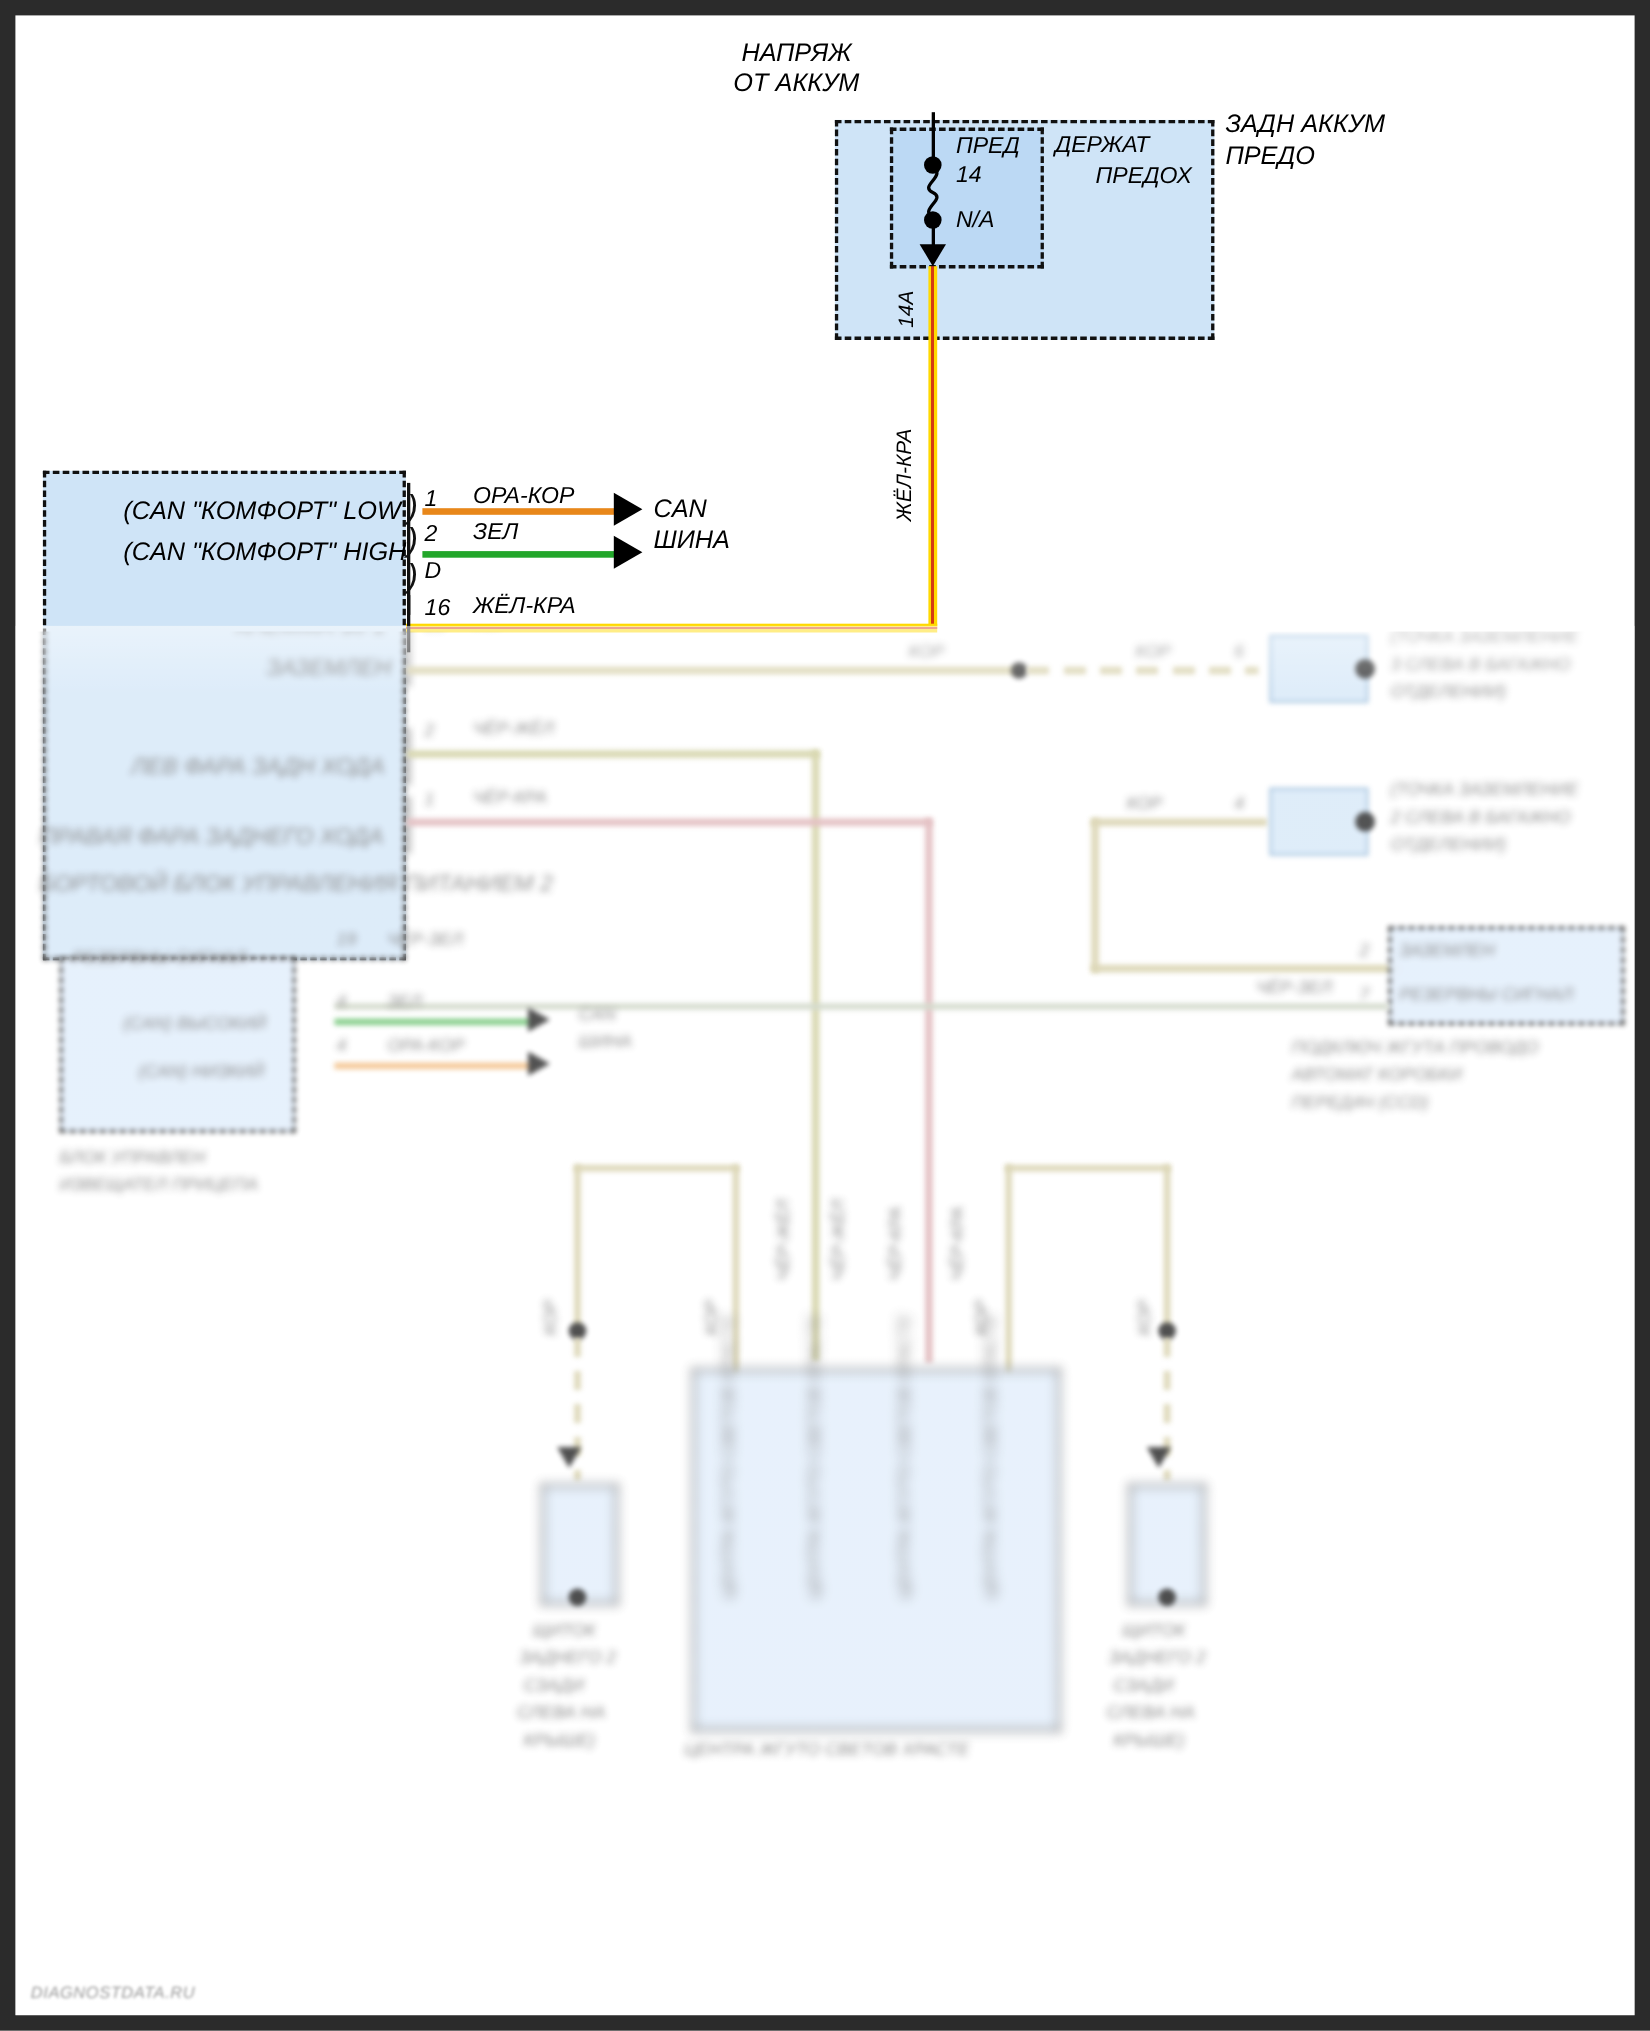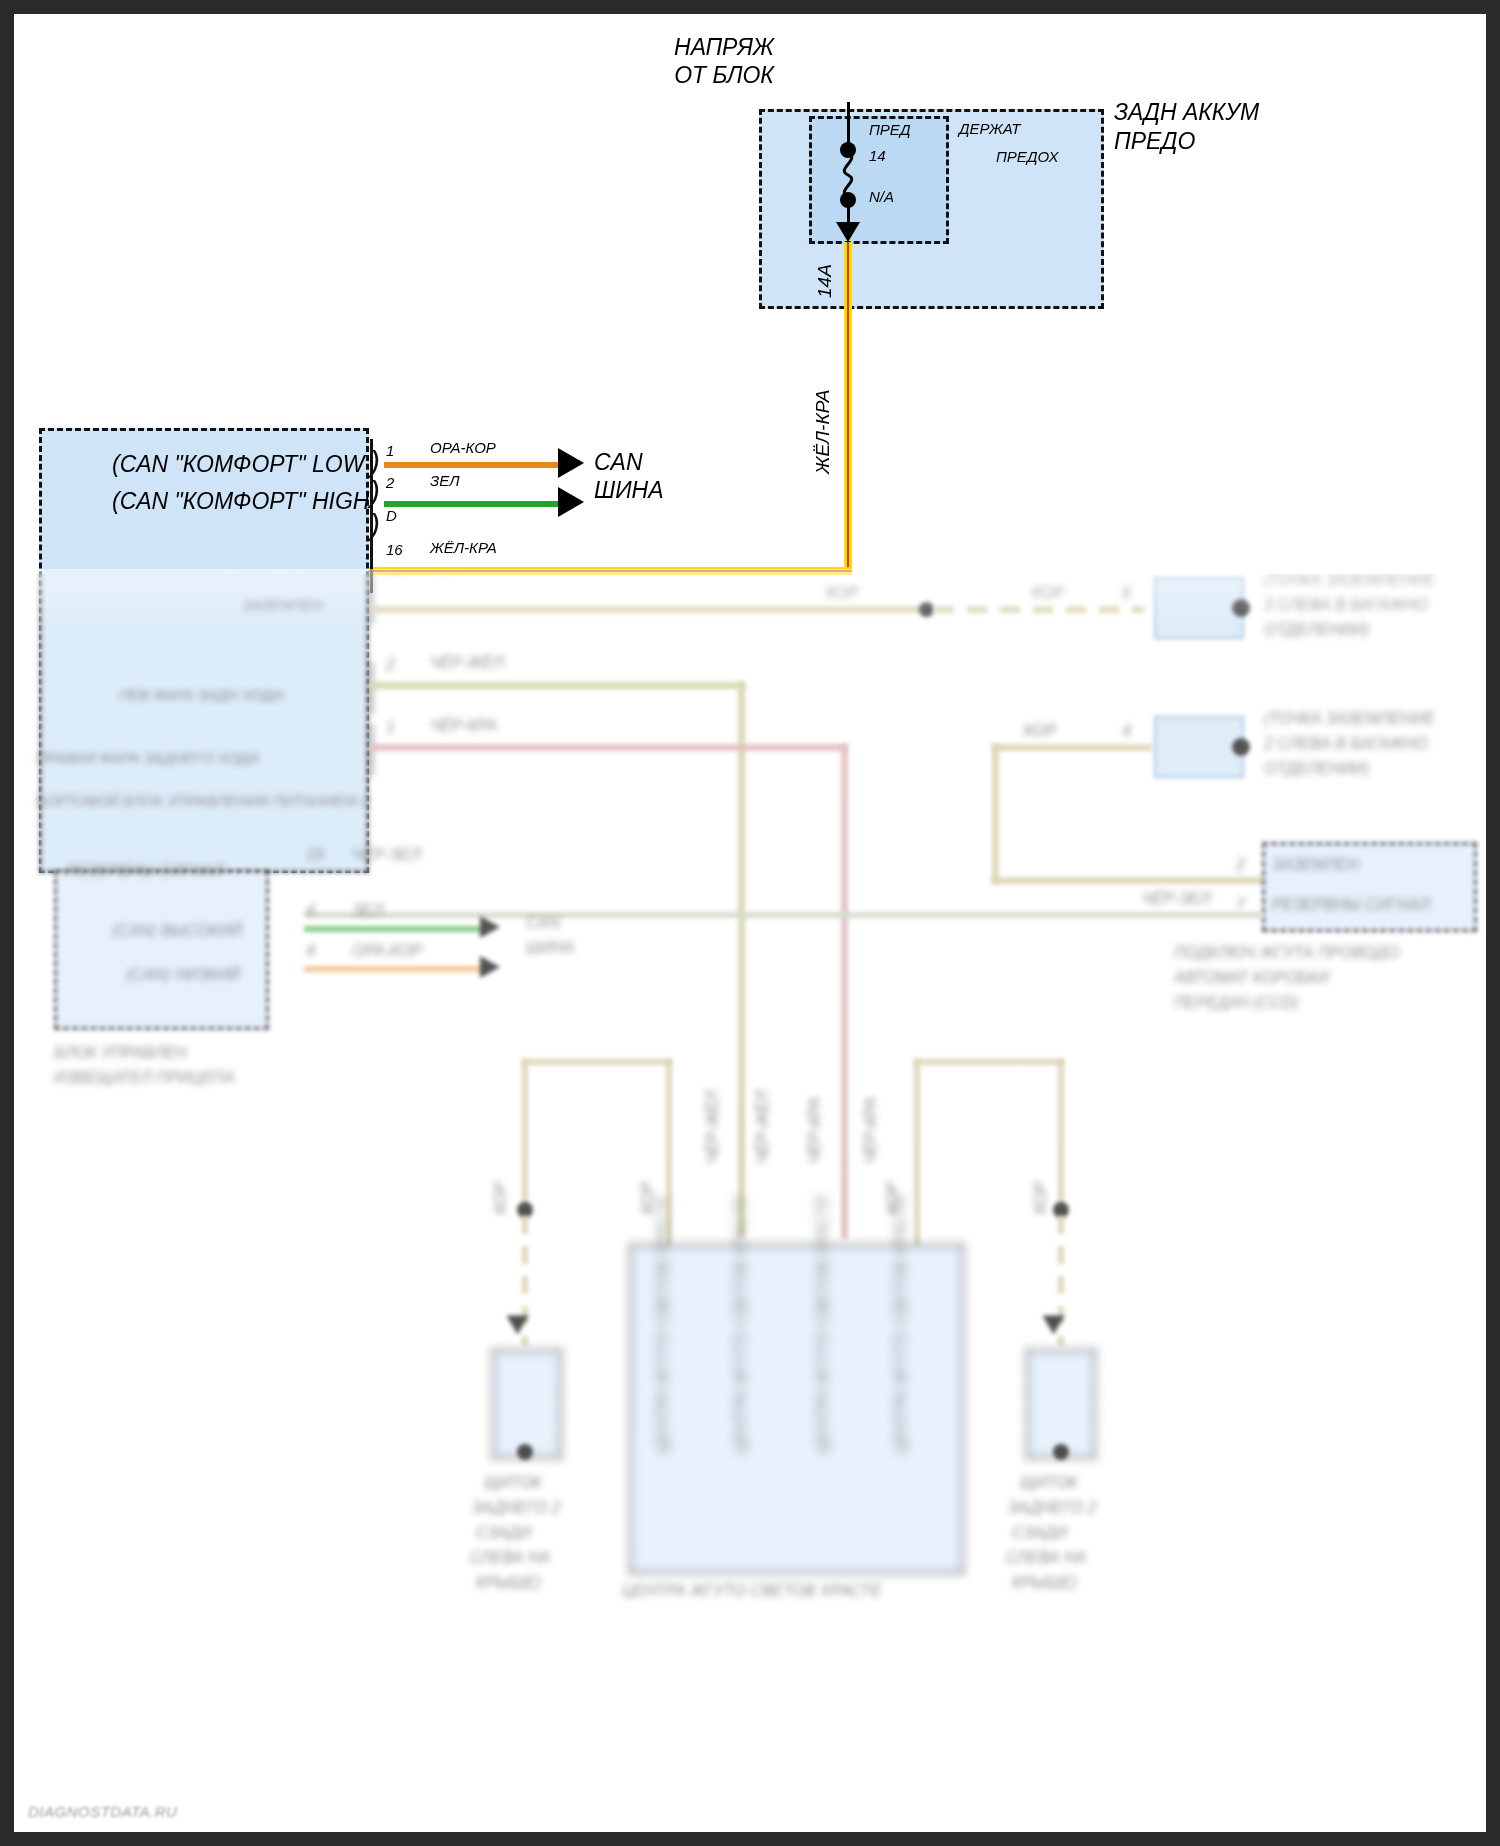--- a/index.html
+++ b/index.html
@@ -8,21 +8,21 @@
     position:relative;width:1500px;height:1846px;
     background:#ffffff;overflow:hidden;
     box-sizing:border-box;
     border:14px solid #2b2b2b;
   }
   #canvas{position:absolute;inset:0;font-style:italic;}
   .abs{position:absolute;box-sizing:border-box;}
   
   .txt{position:absolute;color:#000;white-space:pre;line-height:1.18;}
   .t-lg{font-size:23px;}
-  .t-md{font-size:15px;}
+  .t-md{font-size:21px;}
   .t-sm{font-size:19px;}
   .t-xs{font-size:16px;}
   .center{text-align:center;}
   .vert{writing-mode:vertical-rl;transform:rotate(180deg);transform-origin:center;}
   
   .mod{position:absolute;background:#cfe4f7;border:3px dashed #111;box-sizing:border-box;}
   .mod-light{background:#dbeafb;}
   
   .w{position:absolute;}
   .wh{height:6px;}
@@ -49,21 +49,21 @@
   .fuse-sq{position:absolute;border:3px dashed #111;background:#bcd9f4;box-sizing:border-box;}
   .gndbox{position:absolute;background:#cfe4f7;border:2px solid #7ea9cf;box-sizing:border-box;}
 </style>
 </head>
 <body>
 
 <div id="page">
   <div id="canvas">
 
     <div class="txt t-lg center" style="left:600px;top:20px;width:220px;">НАПРЯЖ</div>
-    <div class="txt t-lg center" style="left:600px;top:48px;width:220px;">ОТ БЛОК</div>
+    <div class="txt t-lg center" style="left:600px;top:48px;width:220px;">ОТ АККУМ</div>
 
     <div class="mod" style="left:745px;top:95px;width:345px;height:200px;"></div>
 
     <div class="fuse-sq" style="left:795px;top:102px;width:140px;height:128px;"></div>
 
     <div class="w wv" style="left:833px;top:88px;width:3px;height:45px;background:#000;"></div>
     <div class="dot" style="left:826px;top:128px;width:16px;height:16px;"></div>
 
     <svg class="abs" style="left:818px;top:138px;width:34px;height:46px;" viewBox="0 0 34 46">
       <path d="M16 0 C29 8, 3 17, 16 23 C29 29, 3 38, 16 46" stroke="#000" stroke-width="3" fill="none"></path>

